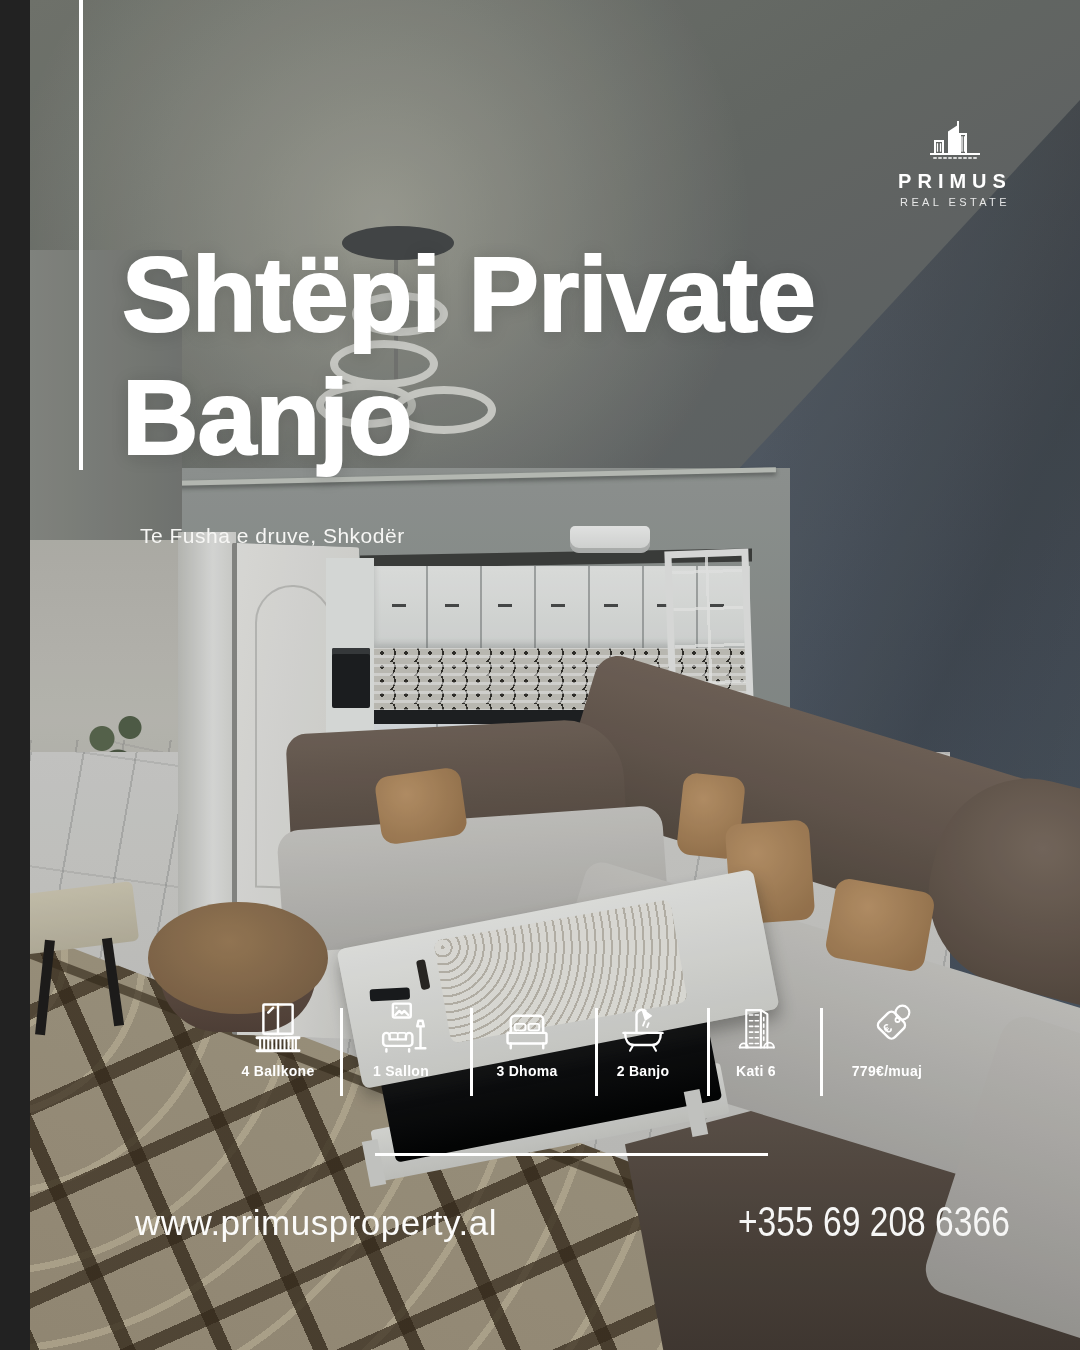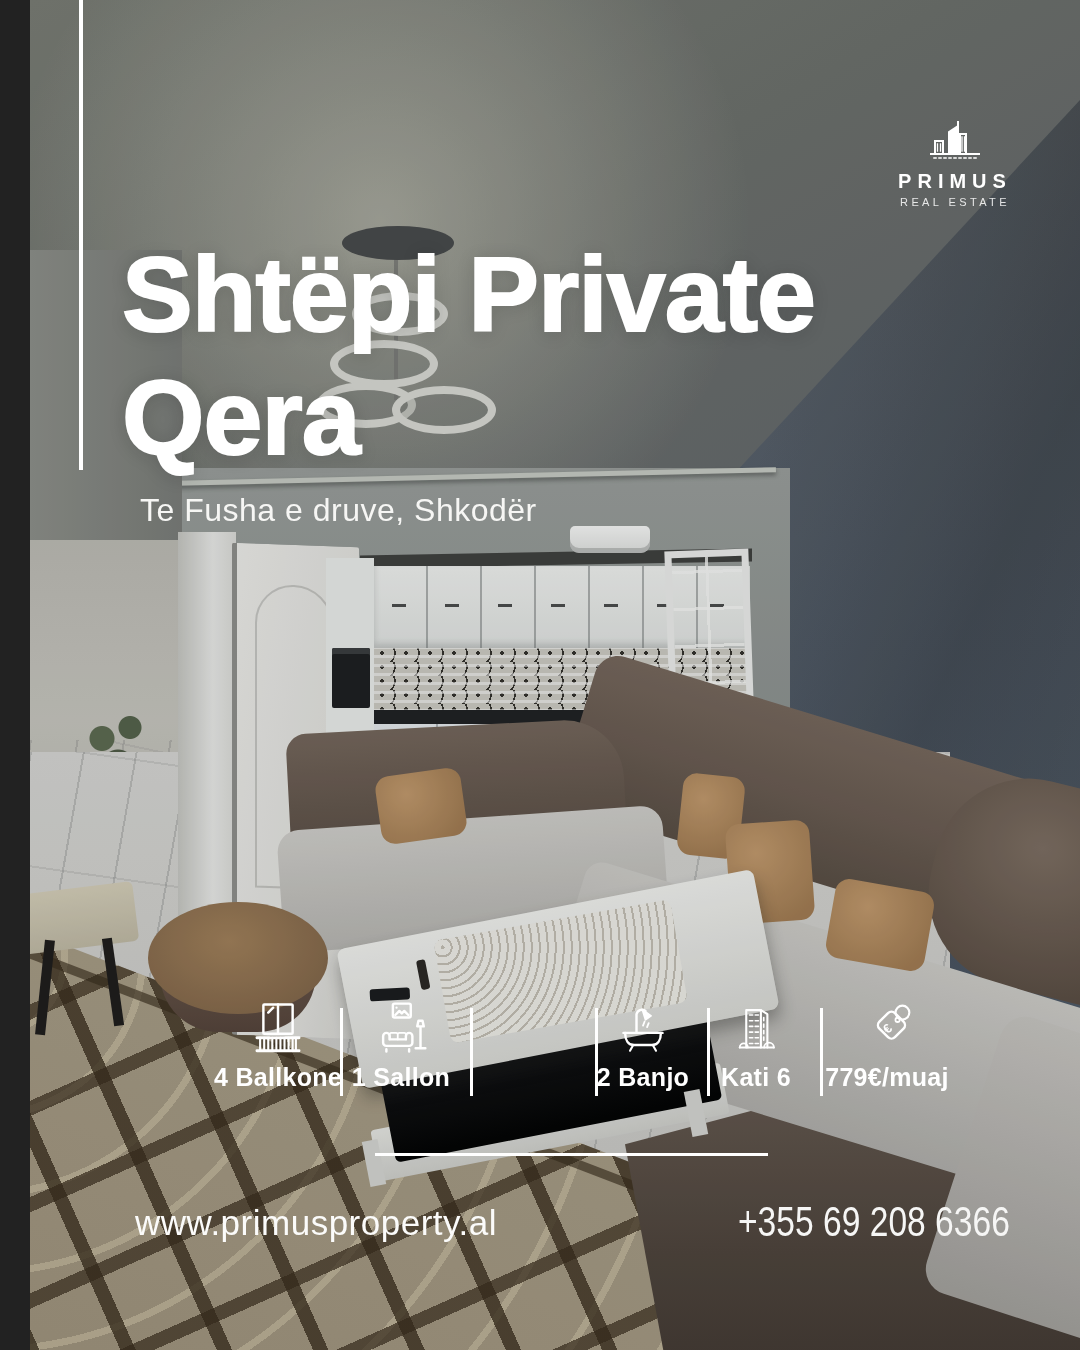--- a/index.html
+++ b/index.html
@@ -124,24 +124,24 @@
   .table-leg{background:#d8d8d4;width:16px;height:46px;}
   
   .shade{left:0;top:0;width:1080px;height:1350px;background:rgba(28,31,36,.12);}
   .content{color:#fff;}
   .vline{left:49px;top:0;width:4px;height:470px;background:#fff;}
   .logo{left:845px;top:120px;width:160px;text-align:center;}
   .logo-name{font-size:20px;font-weight:bold;letter-spacing:6px;margin-top:4px;}
   .logo-tag{font-size:11px;letter-spacing:3.4px;color:rgba(255,255,255,.85);margin-top:3px;}
   .title{left:92px;top:233px;width:940px;font-size:106px;line-height:1.16;font-weight:bold;
     letter-spacing:-1px;-webkit-text-stroke:2px #fff;text-shadow:0 2px 18px rgba(20,20,22,.18);}
-  .subtitle{left:110px;top:492px;font-size:32px;letter-spacing:.5px;color:#f6f6f4;}
+  .subtitle{left:110px;top:524px;font-size:21px;letter-spacing:.5px;color:#f6f6f4;}
   .feature{top:1002px;width:160px;text-align:center;}
   .feature svg{display:block;margin:0 auto;}
-  .feature-label{margin-top:9px;font-size:25px;font-weight:bold;letter-spacing:.3px;text-align:center;}
+  .feature-label{margin-top:9px;font-size:14px;font-weight:bold;letter-spacing:.3px;text-align:center;}
   .fdiv{top:1008px;width:3px;height:88px;background:#fff;}
   .accent-line{left:345px;top:1153px;width:393px;height:3px;background:#fff;}
   .website{left:105px;top:1203px;font-size:35px;letter-spacing:.5px;color:#fbfbfa;}
   .phone{right:100px;top:1198px;font-size:42px;color:#f6f6f5;transform:scaleX(.8);transform-origin:100% 50%;}
   .ic{stroke:#fff;fill:none;stroke-width:3;stroke-linecap:round;stroke-linejoin:round;}
 </style>
 </head>
 <body>
 
 <div id="canvas">
@@ -225,21 +225,21 @@
         <path d="M2 34 h48"></path>
         <path d="M5 38 h42" stroke-width="1.5" stroke-dasharray="2 3"></path>
       </g>
     </svg>
     <div class="logo-name">PRIMUS</div>
     <div class="logo-tag">REAL ESTATE</div>
   </div>
 
   <div class="abs content title">
     <div>Shtëpi Private</div>
-    <div>Qera</div>
+    <div>Banjo</div>
   </div>
 
   <div class="abs content subtitle">Te Fusha e druve, Shkodër</div>
 
   <div class="abs content feature" style="left:168px;">
     <svg class="ic" width="52" height="52" viewBox="0 0 64 64">
       <rect x="14" y="3" width="36" height="36" rx="1"></rect>
       <path d="M32 3 V39 M20 13 L26 7"></path>
       <path d="M6 44 H58 M6 60 H58" stroke-width="3.4"></path>
       <path d="M10 44 V60 M15 44 V60 M20 44 V60 M25 44 V60 M30 44 V60 M35 44 V60 M40 44 V60 M45 44 V60 M50 44 V60 M54 44 V60" stroke-width="2.6"></path>
@@ -255,20 +255,30 @@
       <circle cx="26.5" cy="7" r="1.4" fill="#fff" stroke="none"></circle>
       <path d="M10 42 a4 4 0 0 1 8 0 v4 h20 v-4 a4 4 0 0 1 8 0 v8 a4 4 0 0 1 -4 4 H14 a4 4 0 0 1 -4 -4 z"></path>
       <path d="M18 46 v-6 a2 2 0 0 1 2 -2 h6 a2 2 0 0 1 2 2 v6 M28 46 v-6 a2 2 0 0 1 2 -2 h6 a2 2 0 0 1 2 2 v6" stroke-width="2.2"></path>
       <path d="M14 58 v3 M42 58 v3"></path>
       <path d="M56 32 V56 M50 57 h12 M52 30 h8 l-1.5 -7 h-5 z"></path>
     </svg>
     <div class="feature-label">1 Sallon</div>
   </div>
   <div class="abs content fdiv" style="left:440px;"></div>
 
+  <div class="abs content feature" style="left:417px;">
+    <svg class="ic" width="52" height="52" viewBox="0 0 64 64">
+      <path d="M12 38 V22 a5 5 0 0 1 5 -5 h30 a5 5 0 0 1 5 5 v16"></path>
+      <rect x="17" y="27" width="13" height="8" rx="2" stroke-width="2.2"></rect>
+      <rect x="34" y="27" width="13" height="8" rx="2" stroke-width="2.2"></rect>
+      <rect x="8" y="38" width="48" height="13" rx="2"></rect>
+      <path d="M12 51 v6 M52 51 v6"></path>
+    </svg>
+    <div class="feature-label">3 Dhoma</div>
+  </div>
   <div class="abs content fdiv" style="left:565px;"></div>
 
   <div class="abs content feature" style="left:533px;">
     <svg class="ic" width="52" height="52" viewBox="0 0 64 64">
       <path d="M8 38 h48"></path>
       <path d="M10 38 c0 9 4 15 11 15 h22 c7 0 11 -6 11 -15"></path>
       <path d="M20 53 l-4 7 M44 53 l4 7" stroke-width="2.6"></path>
       <path d="M24 38 V15 a7 7 0 0 1 11 -4"></path>
       <path d="M31 9 l11 8 -7 5 z" fill="#fff" stroke-width="2"></path>
       <path d="M34 24 l-2 5 M39 26 l-2 5" stroke-width="2.2"></path>

